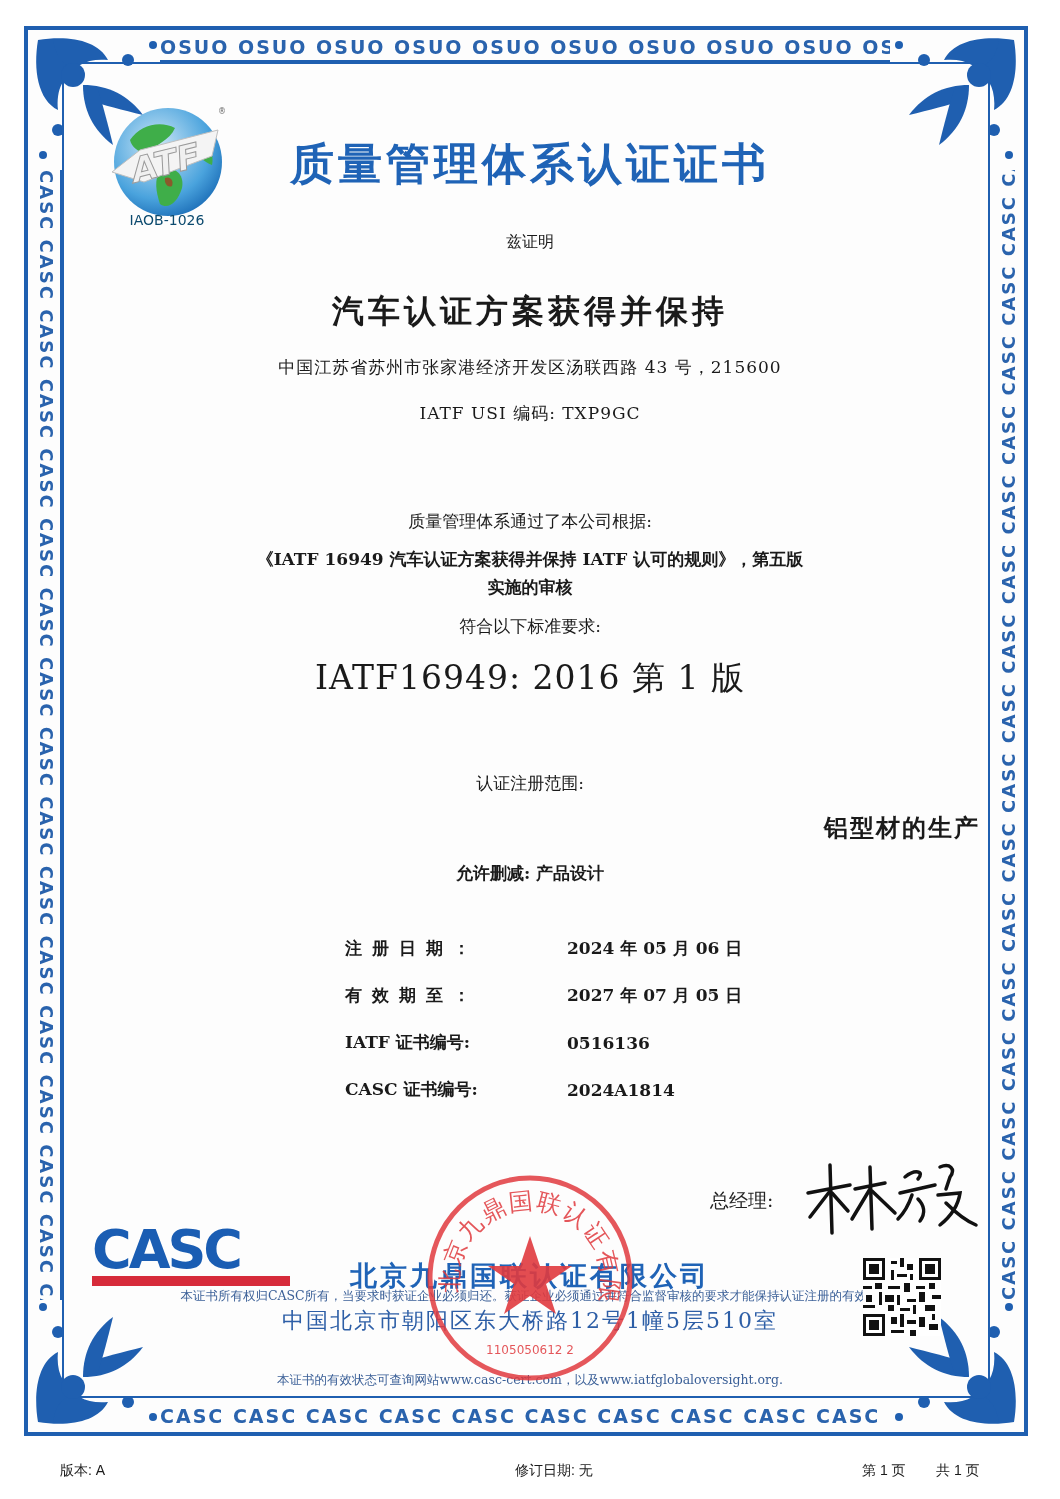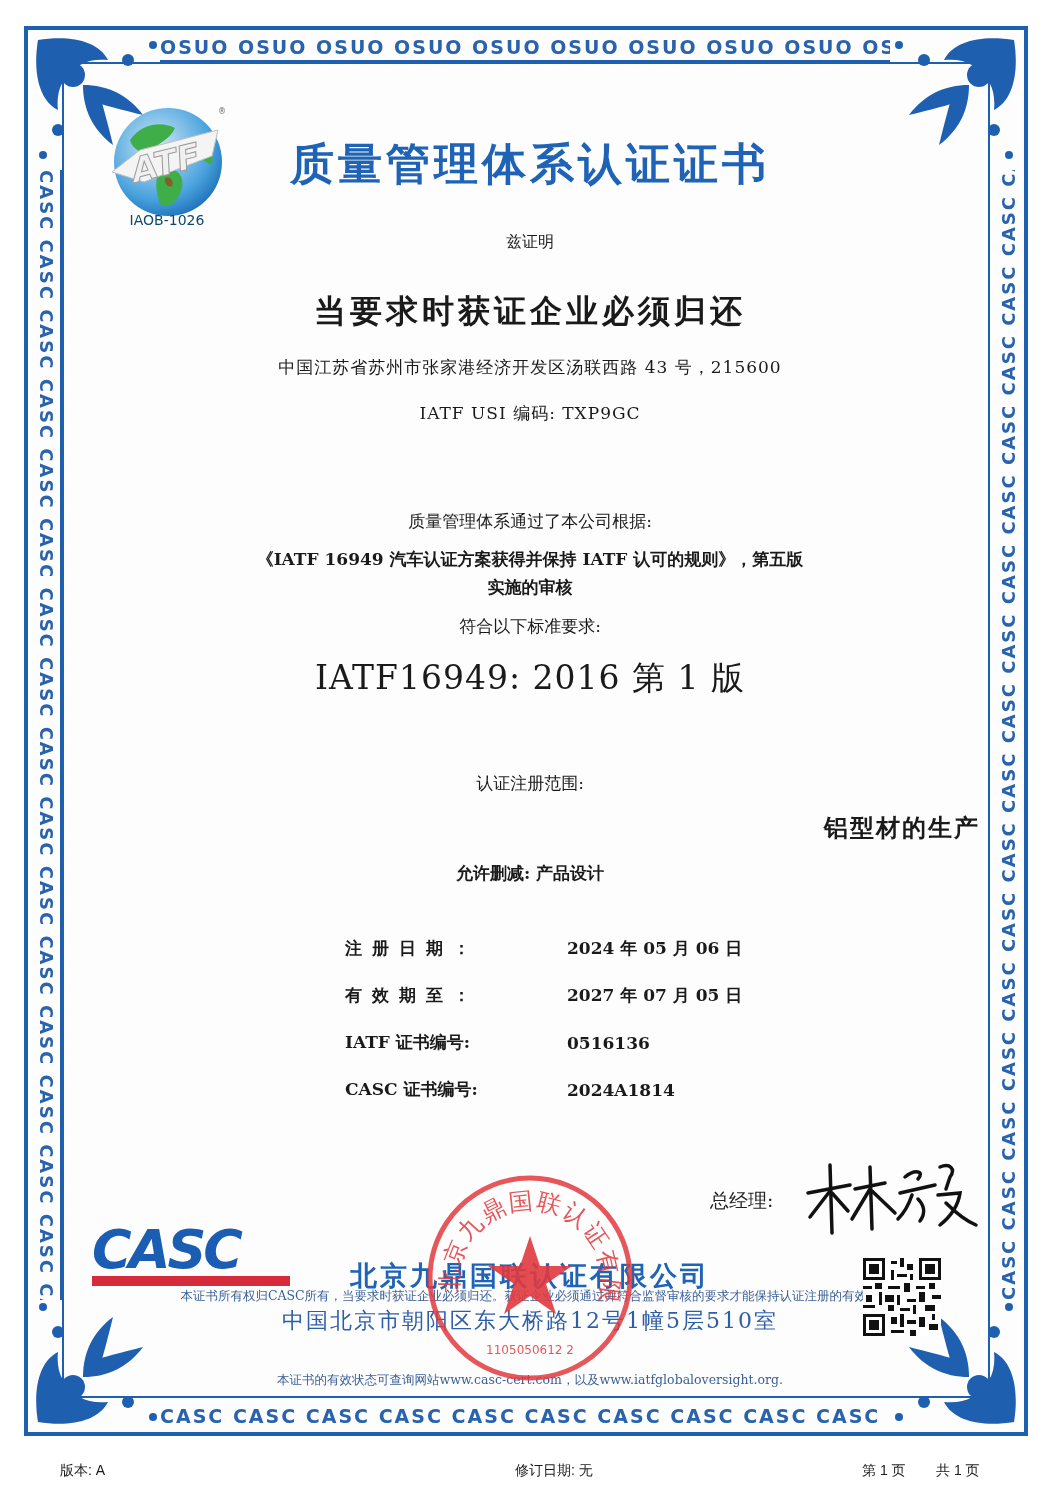--- a/index.html
+++ b/index.html
@@ -63,21 +63,21 @@
   .detail-label { width: 222px; }
   .detail-label.spaced { letter-spacing: 10px; }
   .detail-value { flex: 1; font-weight: bold; }
 
   .signature-label { position: absolute; left: 710px; top: 1188px; font-size: 19px; color: #222; }
   .signature { position: absolute; left: 800px; top: 1155px; width: 180px; height: 80px; }
 
   
   .casc-logo { position: absolute; left: 92px; top: 1226px; width: 200px; height: 62px; }
   .casc-text { font-family: "DejaVu Sans", sans-serif; font-weight: bold; font-size: 54px;
-    color: #1a5db3; letter-spacing: -3px; line-height: 48px; font-style: italic; }
+    color: #1a5db3; letter-spacing: -3px; line-height: 48px; }
   .casc-bar { position: absolute; left: 0; top: 50px; width: 198px; height: 10px; background: #d62b3a; }
   .issuer-name { position: absolute; left: 300px; top: 1258px; width: 460px; text-align: center;
     font-size: 27px; font-weight: bold; color: #1f63b6; letter-spacing: 3px; }
   .issuer-address { position: absolute; left: 220px; top: 1306px; width: 620px; text-align: center;
     font-size: 22px; color: #2d5ea6; letter-spacing: 2px; }
   .disclaimer-1 { position: absolute; left: 120px; top: 1288px; width: 820px; text-align: center;
     font-size: 12.5px; color: #3a5f97; }
   .disclaimer-2 { position: absolute; left: 120px; top: 1372px; width: 820px; text-align: center;
     font-size: 12.5px; color: #3a5f97; }
   .band-bottom-rule { position: absolute; left: 160px; top: 1396px; width: 730px; height: 2px; background: #1f5fb0; }
@@ -194,21 +194,21 @@
     <path d="M92 40 C105 38 115 50 112 65 C104 62 96 56 92 40 Z" fill="#3fae49"></path>
     <path d="M12 72 L40 50 L118 30 L112 56 L44 82 Z" fill="#f4f4f4" stroke="#bfbfbf" stroke-width="1"></path>
     <text x="30" y="76" font-family="DejaVu Sans, sans-serif" font-weight="bold" font-style="italic" font-size="34" fill="#f0f0f0" stroke="#9a9a9a" stroke-width="1" transform="rotate(-14 60 60)">ATF</text>
     <text x="118" y="14" font-size="8" fill="#666" font-family="DejaVu Sans, sans-serif">®</text>
   </svg>
 </div>
 <div class="iatf-code">IAOB-1026</div>
 <div class="title">质量管理体系认证证书</div>
 
 <div class="center hereby">兹证明</div>
-<div class="center company">当要求时获证企业必须归还</div>
+<div class="center company">汽车认证方案获得并保持</div>
 <div class="center address">中国江苏省苏州市张家港经济开发区汤联西路 43 号，215600</div>
 <div class="center usi">
   <span>IATF USI 编码:</span>
   <span>TXP9GC</span>
 </div>
 
 <div class="center basis-intro">质量管理体系通过了本公司根据:</div>
 <div class="center basis-rule">《IATF 16949 汽车认证方案获得并保持 IATF 认可的规则》，第五版</div>
 <div class="center basis-audit">实施的审核</div>
 <div class="center meets">符合以下标准要求:</div>

